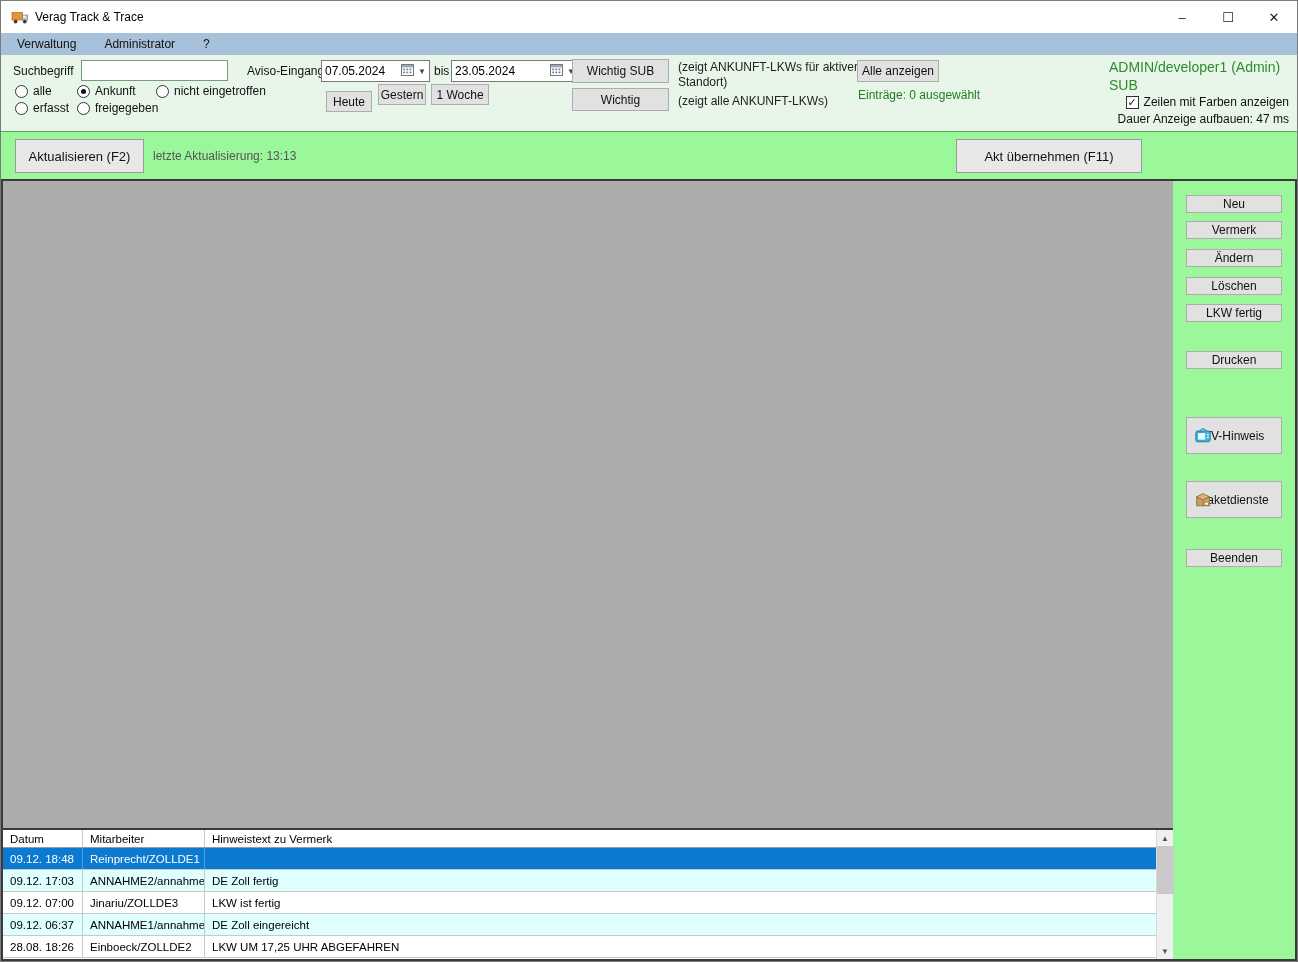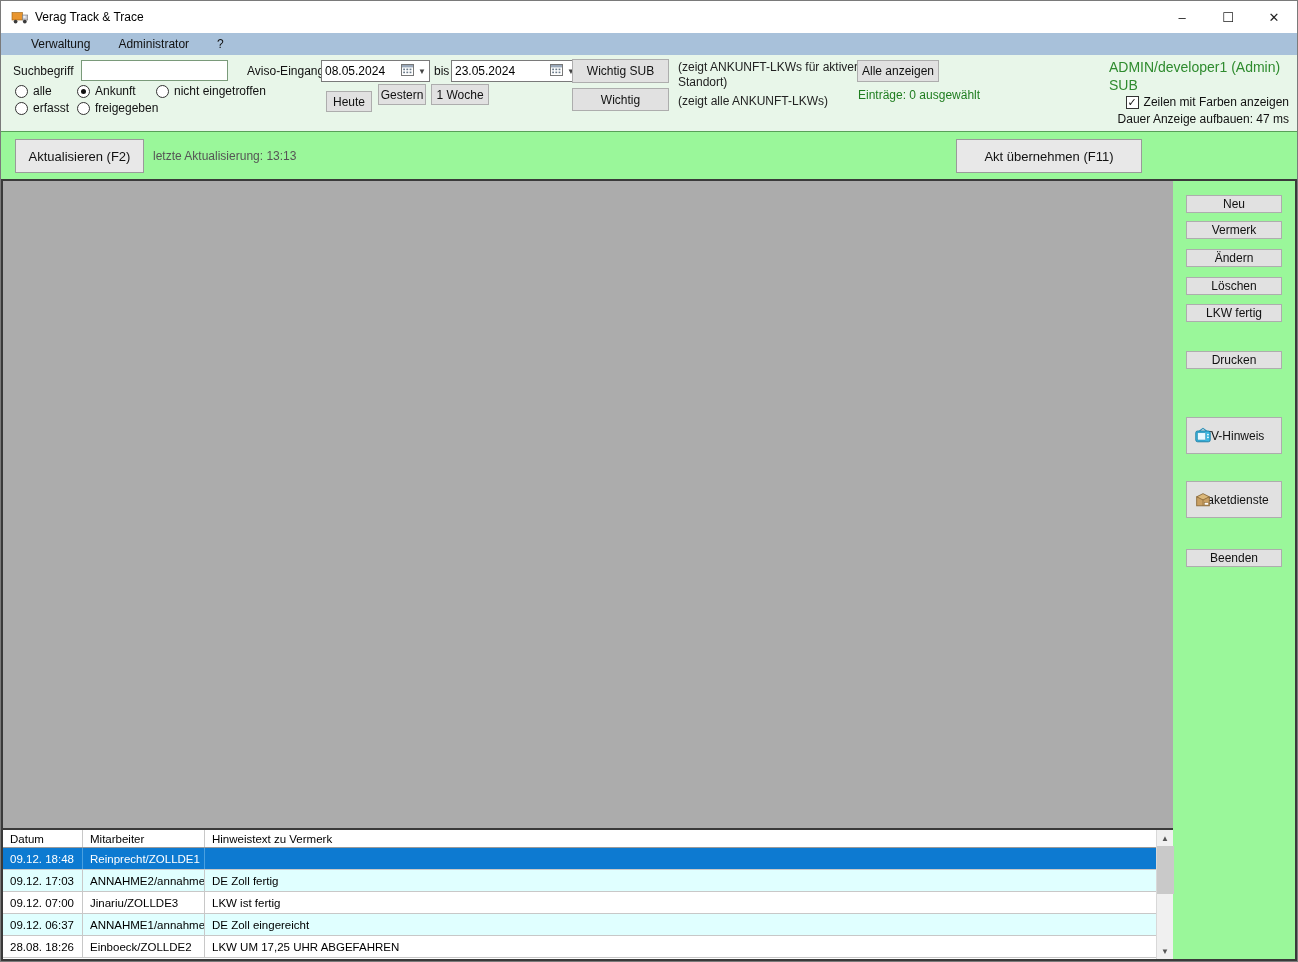--- a/index.html
+++ b/index.html
@@ -7,21 +7,21 @@
   .window{position:relative;width:1298px;height:962px;background:#fff;border:1px solid #7a7a7a;overflow:hidden;}
 
   
   .titlebar{position:absolute;top:0;left:0;right:0;height:32px;background:#ffffff;display:flex;align-items:center;}
   .titlebar .app-icon{margin:0 6px 0 10px;display:flex;align-items:center;}
   .titlebar .title{font-size:12px;color:#000;}
   .win-controls{margin-left:auto;display:flex;height:32px;}
   .win-btn{width:46px;height:32px;display:flex;align-items:center;justify-content:center;font-size:13px;color:#222;cursor:default;}
 
   
-  .menubar{position:absolute;top:32px;left:0;right:0;height:22px;background:#a8c1da;display:flex;align-items:center;padding-left:20px;}
+  .menubar{position:absolute;top:32px;left:0;right:0;height:22px;background:#a8c1da;display:flex;align-items:center;padding-left:6px;}
   .menu-item{font-size:12px;color:#111;padding:3px 10px;margin-right:8px;}
 
   
   .filterpanel{position:absolute;top:54px;left:0;right:0;height:76px;background:#e8f6e9;}
   .lbl{position:absolute;font-size:12px;color:#111;white-space:nowrap;}
   .txt-input{position:absolute;background:#fff;border:1px solid #7a9a7a;font-size:12px;padding:2px 4px;}
   .win-push{position:absolute;background:#e1e1e1;border:1px solid #adadad;font-size:12px;color:#111;display:flex;align-items:center;justify-content:center;white-space:nowrap;cursor:default;}
   .datebox{position:absolute;background:#fff;border:1px solid #7a7a7a;display:flex;align-items:center;font-size:12px;padding:0 3px;height:22px;}
   .datebox .dval{flex:1;}
   .datebox .cal{margin:0 2px;}
@@ -120,21 +120,21 @@
       <span>erfasst</span>
     </span>
     <span class="radio" style="left:76px;top:46px;">
       <span class="dot"></span>
       <span>freigegeben</span>
     </span>
 
     <span class="lbl" style="left:246px;top:9px;">Aviso-Eingang</span>
 
     <div class="datebox" style="left:320px;top:5px;width:109px;">
-      <span class="dval">08.05.2024</span>
+      <span class="dval">07.05.2024</span>
       <span class="cal">
         <svg width="13" height="12" viewBox="0 0 13 12">
           <rect x="0.5" y="0.5" width="12" height="11" fill="#fff" stroke="#777"></rect>
           <rect x="1" y="1" width="11" height="2.4" fill="#9aa8ba"></rect>
           <g fill="#6a7a8a">
             <rect x="2.2" y="4.6" width="1.8" height="1.6"></rect>
               <rect x="5.4" y="4.6" width="1.8" height="1.6"></rect>
               <rect x="8.6" y="4.6" width="1.8" height="1.6"></rect>
             <rect x="2.2" y="7.6" width="1.8" height="1.6"></rect>
               <rect x="5.4" y="7.6" width="1.8" height="1.6"></rect>

